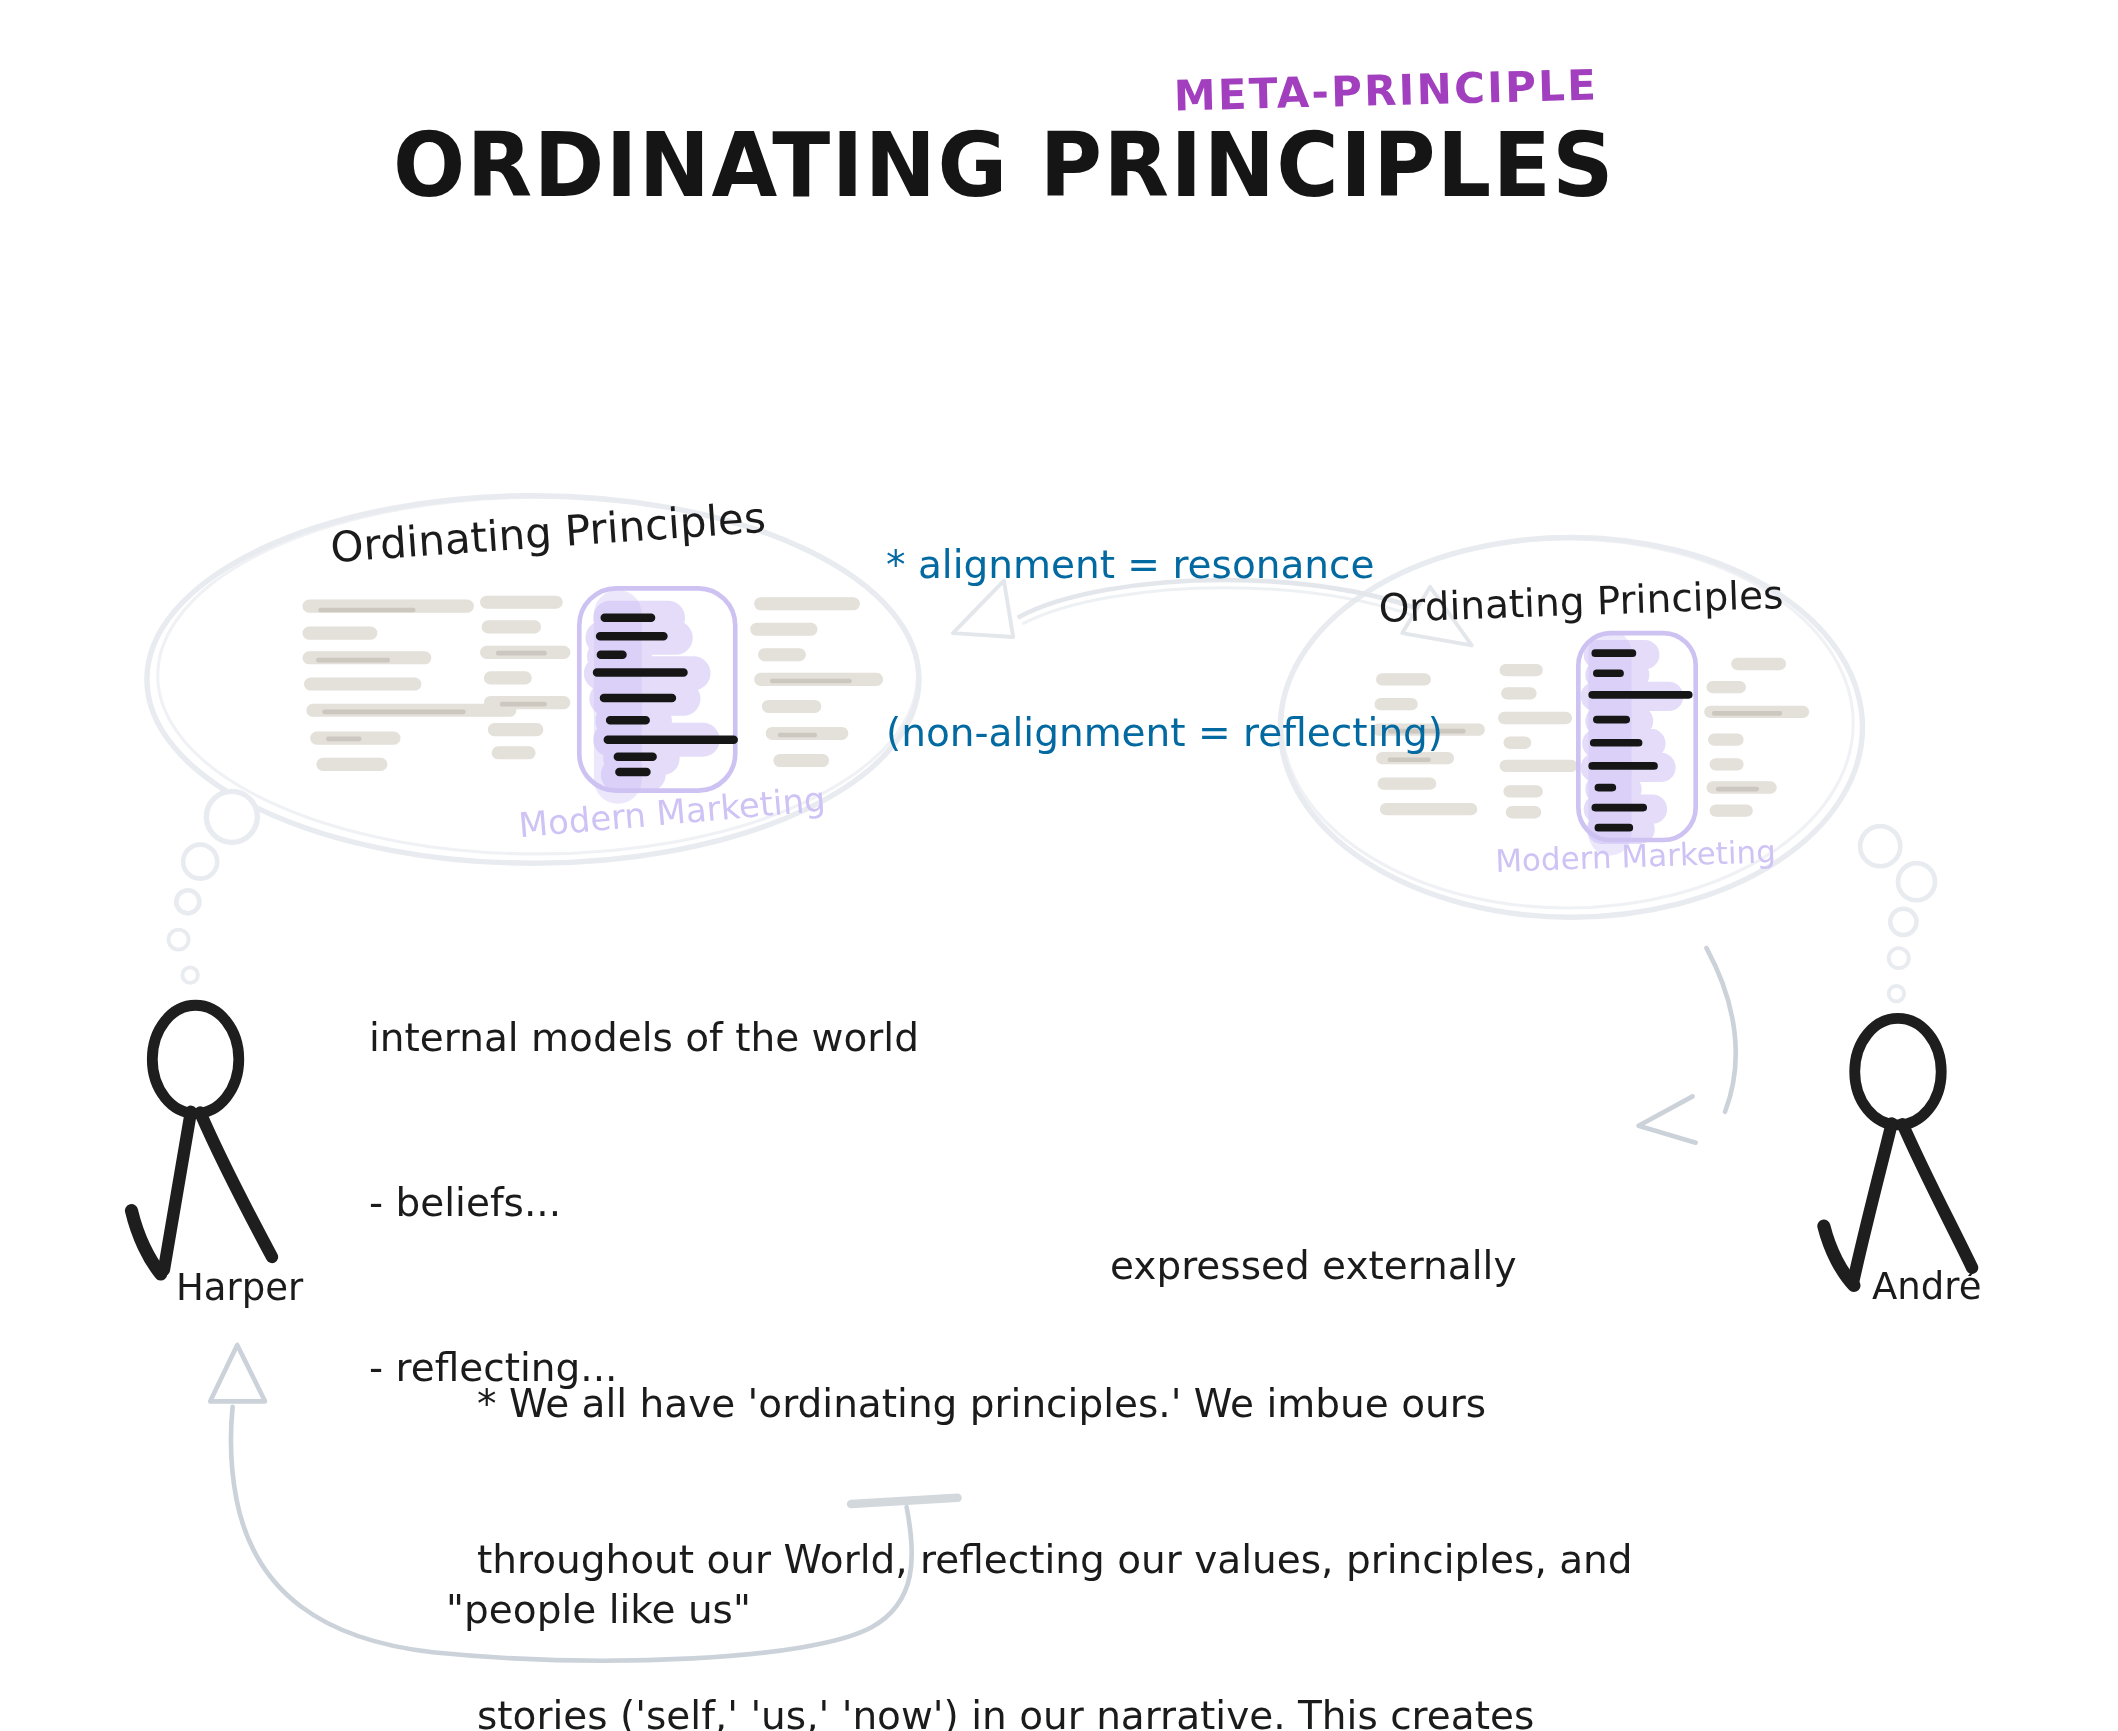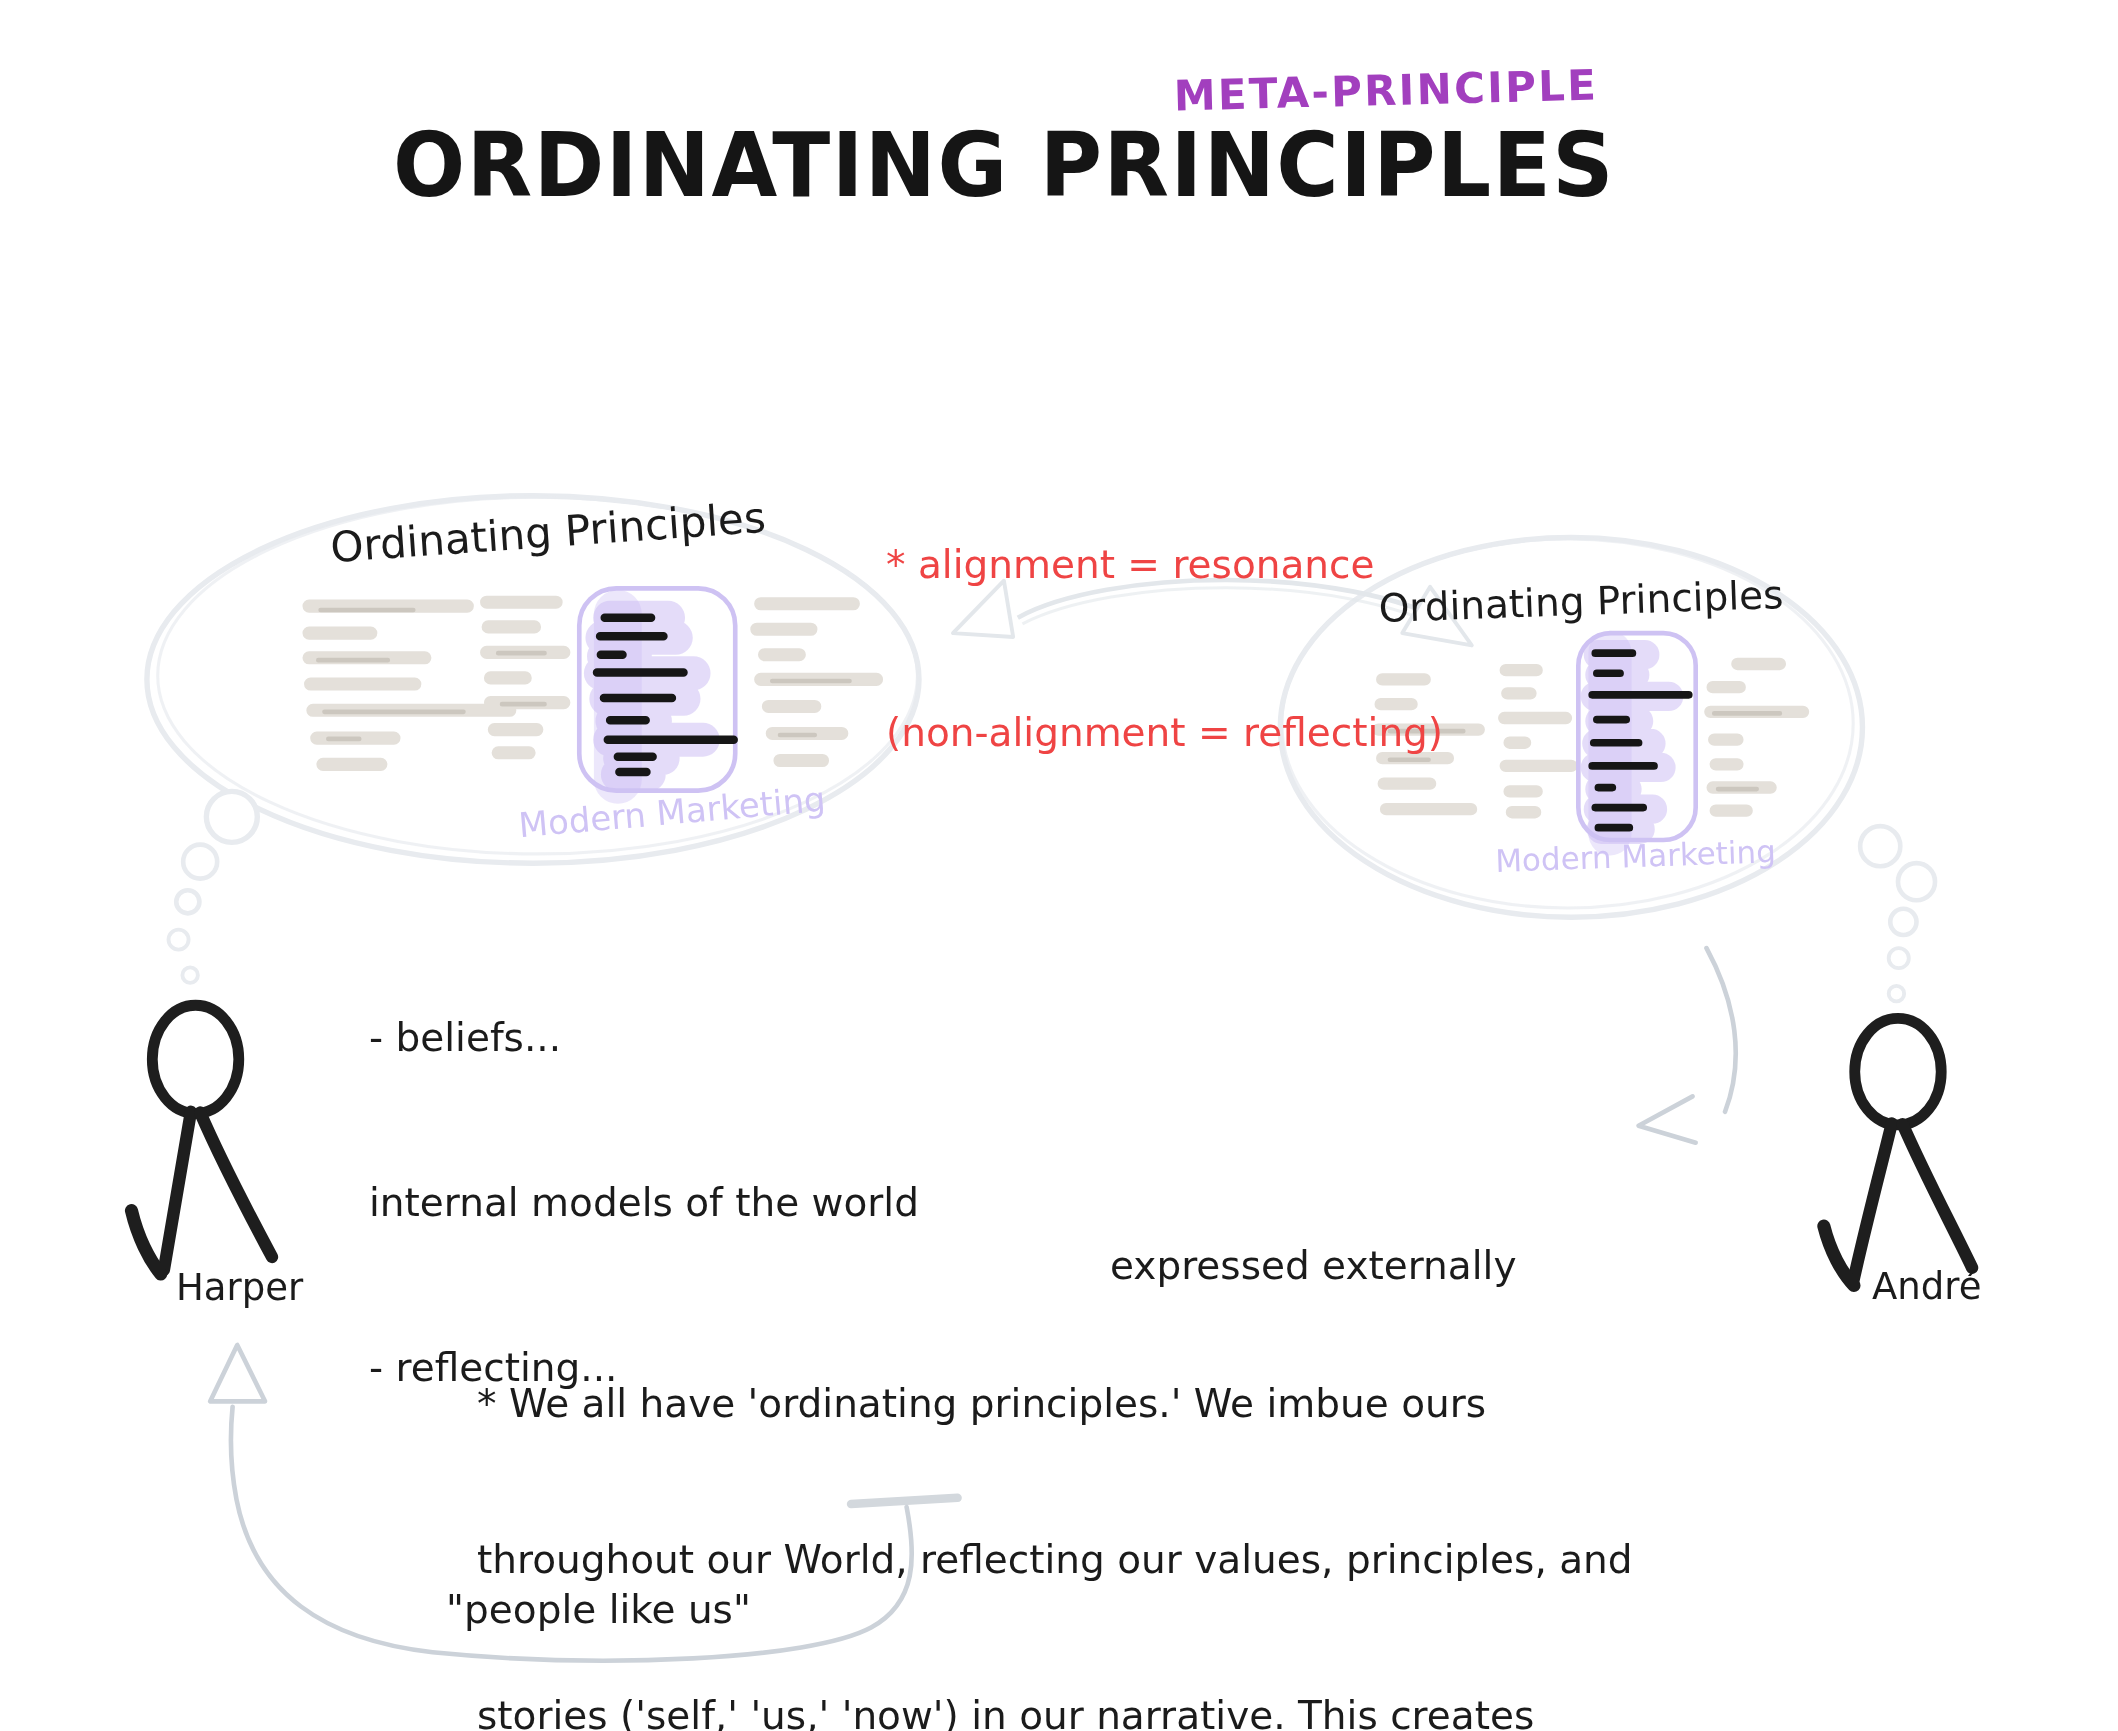--- a/index.html
+++ b/index.html
@@ -4,21 +4,21 @@
 <style>
   html,body{margin:0;padding:0;background:#ffffff;}
   #canvas{position:relative;width:2119px;height:1731px;background:#ffffff;overflow:hidden;
           font-family:"DejaVu Sans",sans-serif;color:#1b1b1b;}
   #art{position:absolute;left:0;top:0;width:2119px;height:1731px;}
   .txt{position:absolute;white-space:pre;}
   .meta-label{left:1166px;top:66px;width:440px;text-align:center;font-size:42px;font-weight:bold;
               letter-spacing:2.3px;transform:rotate(-1.5deg);}
   .main-title{left:224px;top:116px;width:1560px;text-align:center;font-size:85px;font-weight:bold;
               letter-spacing:1.5px;color:#151515;transform:scaleY(1.04);}
-  .align-note{left:886px;top:425px;font-size:39px;line-height:56px;color:#ef4444;}
+  .align-note{left:886px;top:425px;font-size:39px;line-height:56px;color:#0369a1;}
   .bubble-label-left{left:324px;top:508px;width:448px;text-align:center;font-size:42px;font-weight:500;
               transform:rotate(-4deg);}
   .bubble-label-right{left:1365px;top:579px;width:432px;text-align:center;font-size:39px;font-weight:500;
               transform:rotate(-2deg);}
   .mm-left{left:506px;top:792px;width:332px;text-align:center;font-size:34px;transform:rotate(-5deg);}
   .mm-right{left:1489px;top:838px;width:293px;text-align:center;font-size:31px;transform:rotate(-2deg);}
   .internal-models{left:369px;top:900px;font-size:39px;line-height:55px;}
   .external-note{left:1110px;top:1126px;font-size:39px;line-height:56px;}
   .name-left{left:176px;top:1266px;font-size:37px;}
   .name-right{left:1872px;top:1265px;font-size:37px;}
@@ -125,22 +125,22 @@
     <div>(non-alignment = reflecting)</div>
   </div>
 
   <div class="txt bubble-label-left">Ordinating Principles</div>
   <div class="txt mm-left" style="color:#cfc3f5">Modern Marketing</div>
 
   <div class="txt bubble-label-right">Ordinating Principles</div>
   <div class="txt mm-right" style="color:#cfc3f5">Modern Marketing</div>
 
   <div class="txt internal-models">
+    <div>internal models of the world</div>
     <div>- beliefs...</div>
-    <div>internal models of the world</div>
     <div>- reflecting...</div>
   </div>
 
   <div class="txt external-note">
     <div>expressed externally</div>
   </div>
 
   <div class="txt name-left">Harper</div>
   <div class="txt name-right">André</div>
 

